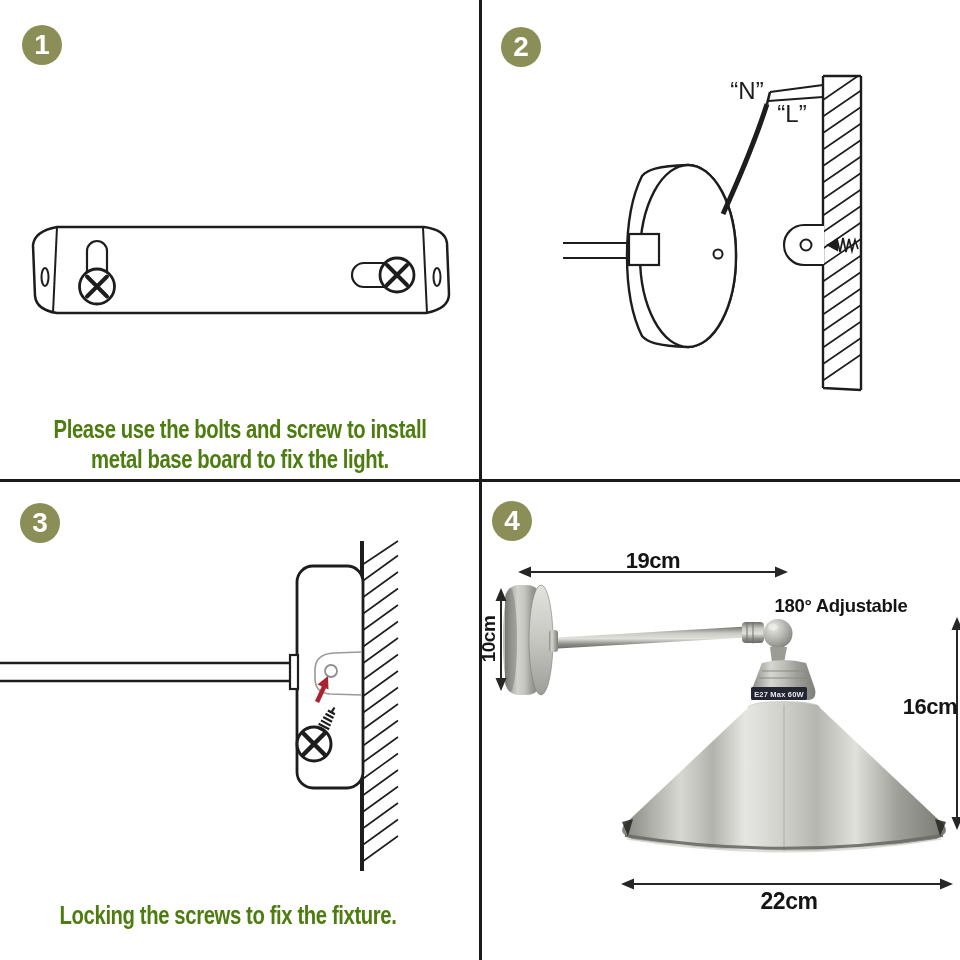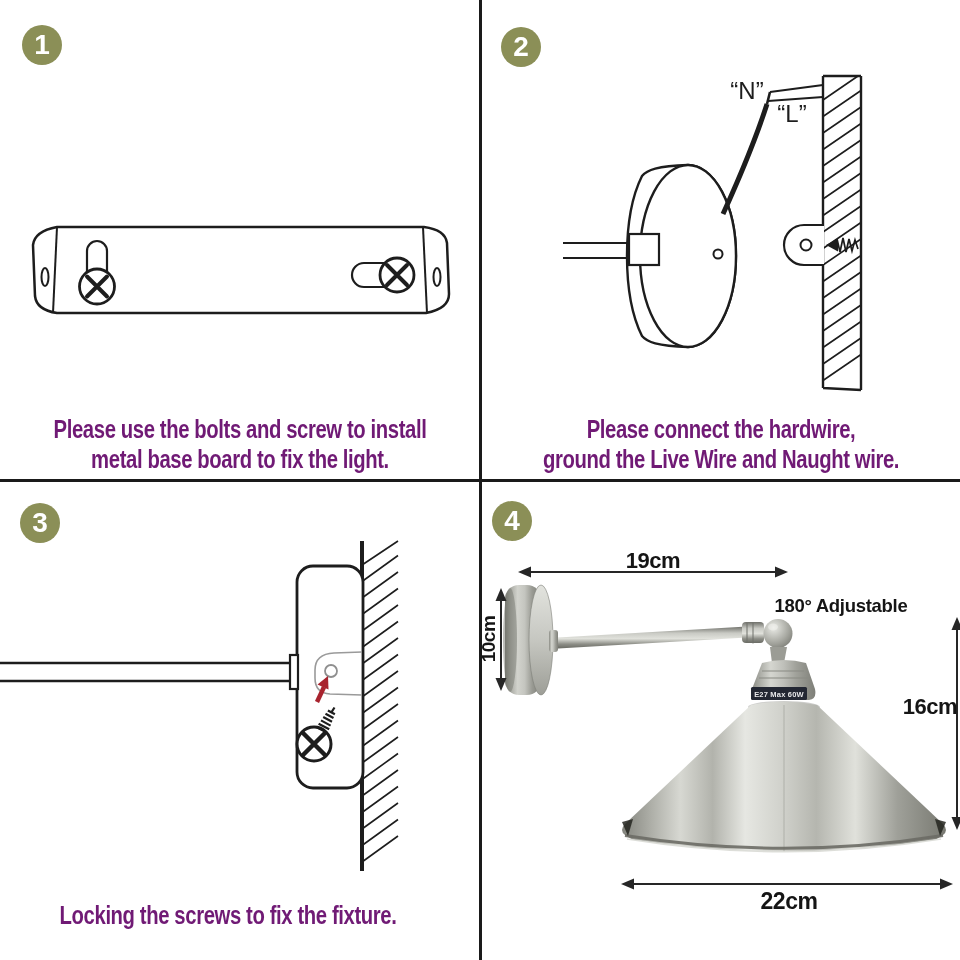--- a/index.html
+++ b/index.html
@@ -6,21 +6,21 @@
   .page{position:relative;width:960px;height:960px;background:#ffffff;overflow:hidden;
         font-family:"Liberation Sans",sans-serif;}
   .vdiv{position:absolute;left:479px;top:0;width:3px;height:960px;background:#1a1a1a;}
   .hdiv{position:absolute;left:0;top:479px;width:960px;height:3px;background:#1a1a1a;}
   .quad{position:absolute;width:480px;height:480px;overflow:hidden;}
   .q1{left:0;top:0;} .q2{left:481px;top:0;} .q3{left:0;top:481px;} .q4{left:481px;top:481px;}
   .art{position:absolute;left:0;top:0;width:480px;height:480px;}
   .badge{position:absolute;width:40px;height:40px;border-radius:50%;background:#8b8f57;
          color:#fff;display:flex;align-items:center;justify-content:center;
          font-size:28px;font-weight:700;z-index:3;}
-  .caption{position:absolute;left:0;width:480px;text-align:center;color:#701a75;
+  .caption{position:absolute;left:0;width:480px;text-align:center;color:#4d7c0f;
            font-size:26px;font-weight:700;line-height:30px;letter-spacing:-0.5px;z-index:2;}
   .cap-line{display:block;white-space:nowrap;transform:scaleX(.78);transform-origin:50% 50%;}
   svg text{font-family:"Liberation Sans",sans-serif;}
 </style>
 </head>
 <body>
 
 <div class="page">
   <div class="vdiv"></div>
   <div class="hdiv"></div>
@@ -74,24 +74,20 @@
         <rect x="148" y="234" width="30" height="31" stroke="#1d1d1d" stroke-width="2.2" fill="#ffffff"></rect>
       </g>
       <g>
         <path d="M242,214 C262,170 276,135 286,104" stroke="#1d1d1d" stroke-width="5" fill="none"></path>
         <path d="M286,104 L289,92" stroke="#1d1d1d" stroke-width="2.6" fill="none"></path>
         <path d="M289,92 L342,85 M287,101 L342,97" stroke="#1d1d1d" stroke-width="1.8" fill="none"></path>
         <text x="266" y="99" text-anchor="middle" font-size="24" fill="#1d1d1d">“N”</text>
         <text x="311" y="122" text-anchor="middle" font-size="24" fill="#1d1d1d">“L”</text>
       </g>
     </svg>
-    <div class="caption" style="top:414px">
-      <span class="cap-line">Please connect the hardwire,</span>
-      <span class="cap-line">ground the Live Wire and Naught wire.</span>
-    </div>
   </section>
 
   <section class="quad q3">
     <div class="badge" style="left:20px;top:22px">
       <span>3</span>
     </div>
     <svg class="art" viewBox="0 0 480 480">
       <g>
         <path d="M362,60 L362,390" stroke="#1d1d1d" stroke-width="4" fill="none"></path>
         <path d="M362,84 L398,60 M362,100.5 L398,74.5 M362,117 L398,91 M362,133.5 L398,107.5 M362,150 L398,124 M362,166.5 L398,140.5 M362,183 L398,157 M362,199.5 L398,173.5 M362,216 L398,190 M362,232.5 L398,206.5 M362,249 L398,223 M362,265.5 L398,239.5 M362,282 L398,256 M362,298.5 L398,272.5 M362,315 L398,289 M362,331.5 L398,305.5 M362,348 L398,322 M362,364.5 L398,338.5 M362,381 L398,355" stroke="#1d1d1d" stroke-width="1.6" fill="none"></path>

